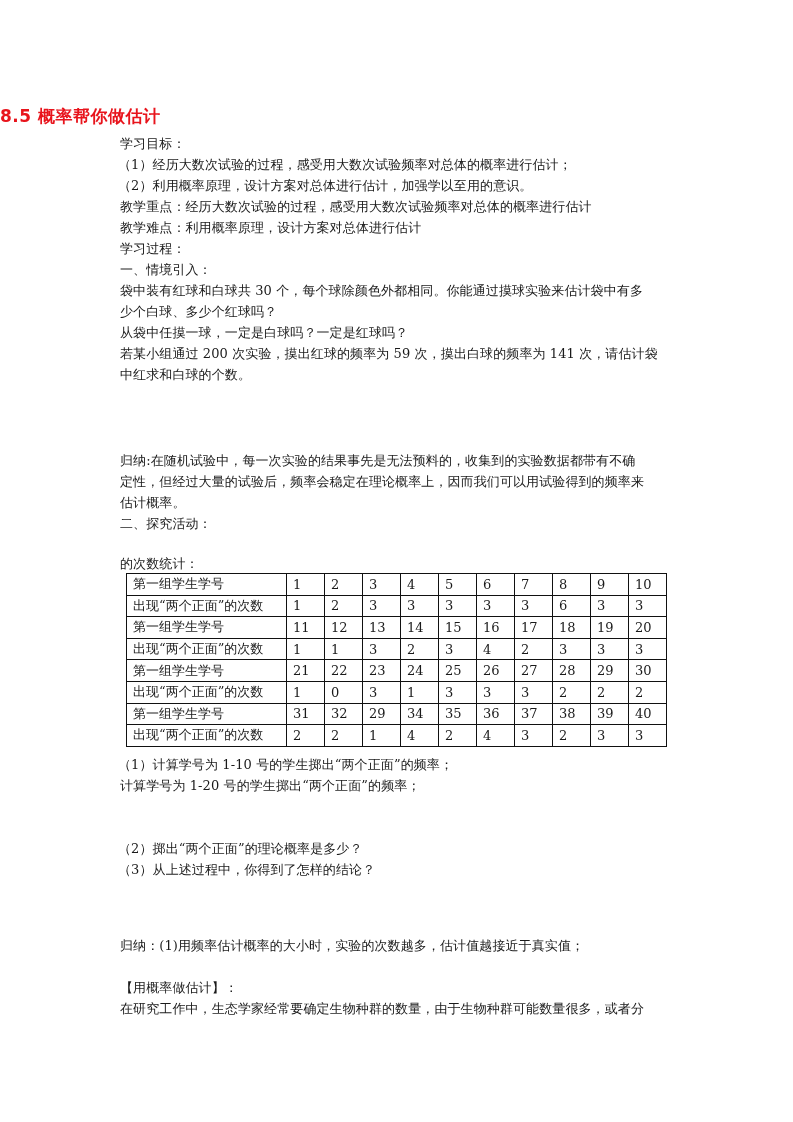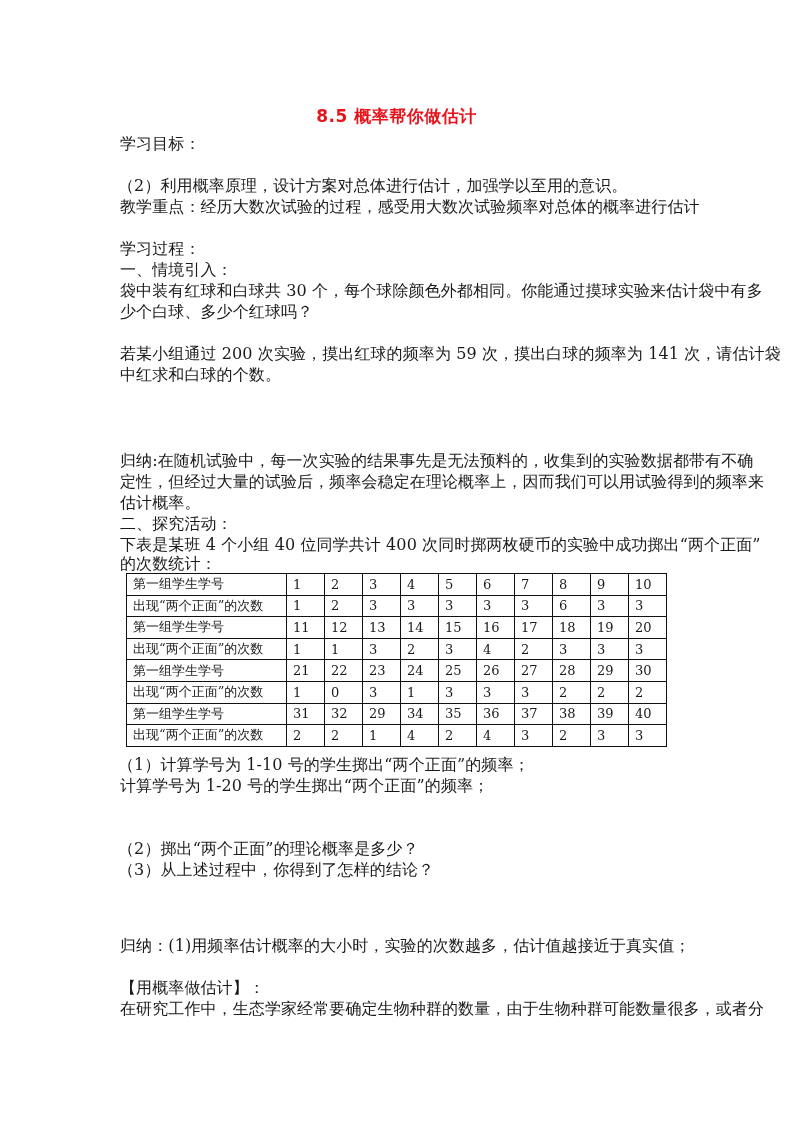--- a/index.html
+++ b/index.html
@@ -1,51 +1,53 @@
 <!DOCTYPE html>
 <html><head>
 <meta charset="utf-8">
 <style>
   html, body { margin: 0; padding: 0; background: #ffffff; }
   body { width: 793px; height: 1122px; position: relative; overflow: hidden;
          font-family: "DejaVu Serif", "Liberation Serif", serif; color: #1a1a1a; }
   .page { position: absolute; left: 0; top: 0; width: 793px; height: 1122px; }
-  .title { position: absolute; left: 0; width: 793px; top: 105px; text-align: center;
+  .title { position: absolute; left: 0; width: 793px; top: 105px; 
            font-family: "DejaVu Sans", "Liberation Sans", sans-serif; font-weight: bold;
            font-size: 17px; color: #e8141c; letter-spacing: 0.5px; }
-  .line { position: absolute; left: 120px; font-size: 16px; line-height: 19px; white-space: nowrap; letter-spacing: 0.1px; }
+  .line { position: absolute; left: 120px; font-size: 13px; line-height: 19px; white-space: nowrap; letter-spacing: 0.1px; }
   .indent { left: 118px; }
   table.stats { position: absolute; left: 126px; top: 573px; border-collapse: collapse;
                 font-size: 13px; padding-left: 16px; }
   table.stats td { border: 1px solid #111; height: 21.6px; padding: 0 0 0 6px; box-sizing: border-box;
                    white-space: nowrap; vertical-align: middle; }
   table.stats td.label { width: 160px; }
   table.stats td.num { width: 38px; }
 </style>
 </head>
 <body>
 
 <div class="page">
   <div class="title">8.5  概率帮你做估计</div>
 
   <div class="line" style="top:134px">学习目标：</div>
+  <div class="line indent" style="top:155px">（1）经历大数次试验的过程，感受用大数次试验频率对总体的概率进行估计；</div>
   <div class="line indent" style="top:176px">（2）利用概率原理，设计方案对总体进行估计，加强学以至用的意识。</div>
   <div class="line" style="top:197px">教学重点：经历大数次试验的过程，感受用大数次试验频率对总体的概率进行估计</div>
+  <div class="line" style="top:218px">教学难点：利用概率原理，设计方案对总体进行估计</div>
   <div class="line" style="top:239px">学习过程：</div>
   <div class="line" style="top:260px">一、情境引入：</div>
   <div class="line" style="top:281px">袋中装有红球和白球共 30 个，每个球除颜色外都相同。你能通过摸球实验来估计袋中有多</div>
   <div class="line" style="top:302px">少个白球、多少个红球吗？</div>
+  <div class="line" style="top:323px">从袋中任摸一球，一定是白球吗？一定是红球吗？</div>
   <div class="line" style="top:344px">若某小组通过 200 次实验，摸出红球的频率为 59 次，摸出白球的频率为 141 次，请估计袋</div>
   <div class="line" style="top:365px">中红求和白球的个数。</div>
 
   <div class="line" style="top:472px">定性，但经过大量的试验后，频率会稳定在理论概率上，因而我们可以用试验得到的频率来</div>
   <div class="line" style="top:451px">归纳:在随机试验中，每一次实验的结果事先是无法预料的，收集到的实验数据都带有不确</div>
   <div class="line" style="top:493px">估计概率。</div>
   <div class="line" style="top:514px">二、探究活动：</div>
-  <div class="line" style="top:535px">下表是某班 4 个小组 40 位同学共计 400 次同时掷两枚硬币的实验中成功掷出“两个正面”</div>
   <div class="line" style="top:554px">的次数统计：</div>
 
   <table class="stats">
     <tbody id="stats-body">
         <tr>
           <td class="label">第一组学生学号</td>
           <td class="num">1</td>
           <td class="num">2</td>
           <td class="num">3</td>
           <td class="num">4</td>

